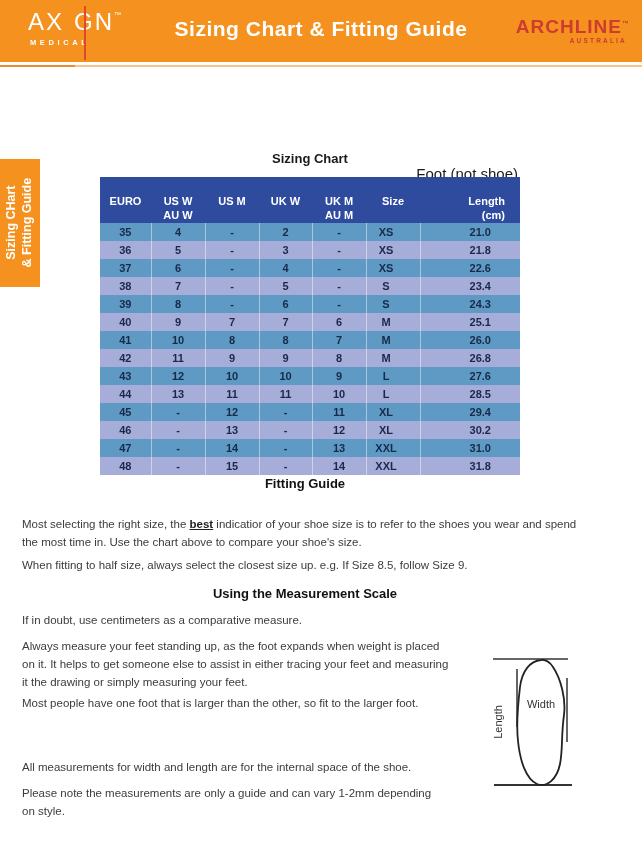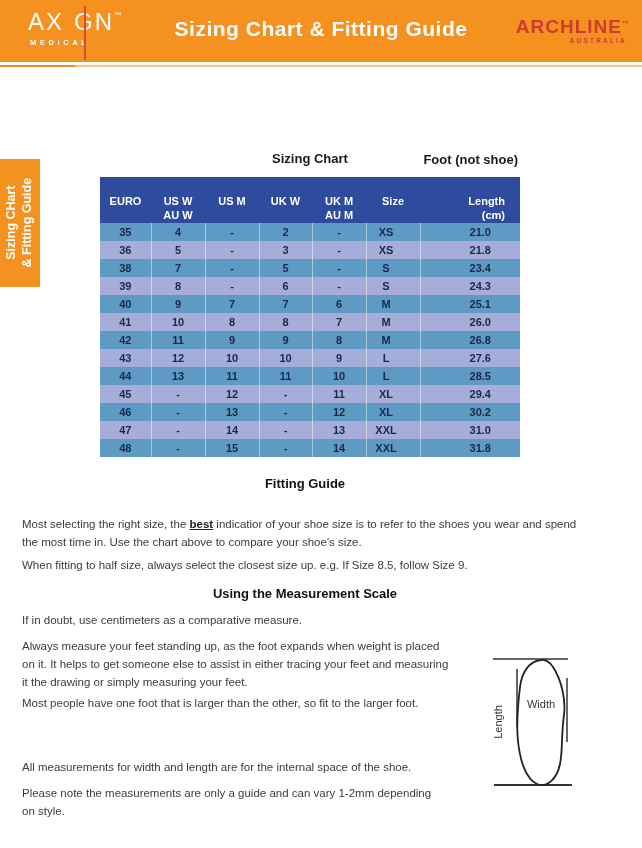--- a/index.html
+++ b/index.html
@@ -36,22 +36,22 @@
     display:flex; align-items:center; justify-content:center;
   }
   .side-tab-text {
     transform:rotate(-90deg); white-space:pre; text-align:center;
     color:#fff; font-weight:bold; font-size:12.5px; line-height:1.25;
   }
 
   
   .chart-title { position:absolute; left:100px; top:151px; width:420px; text-align:center;
     font-size:13px; font-weight:bold; color:#1a1a1a; }
-  .foot-label  { position:absolute; right:124px; top:152px;
-    font-size:13px; font-weight:bold; color:#1a1a1a; }
+  .foot-label  { position:absolute; right:124px; top:165px;
+    font-size:15px; font-weight:normal; color:#1a1a1a; }
 
   
   table.size-table {
     position:absolute; left:100px; top:177px; width:420px;
     border-collapse:collapse; table-layout:fixed;
   }
   .size-table thead th {
     background:#2E4B9E; color:#ffffff; font-size:11px; font-weight:bold;
     white-space:pre-line; vertical-align:top; text-align:center;
     height:34px; padding-top:17px; line-height:1.3;
@@ -152,20 +152,29 @@
       <tr>
         <td>36</td>
         <td>5</td>
         <td>-</td>
         <td>3</td>
         <td>-</td>
         <td>XS</td>
         <td>21.8</td>
       </tr>
       <tr>
+        <td>37</td>
+        <td>6</td>
+        <td>-</td>
+        <td>4</td>
+        <td>-</td>
+        <td>XS</td>
+        <td>22.6</td>
+      </tr>
+      <tr>
         <td>38</td>
         <td>7</td>
         <td>-</td>
         <td>5</td>
         <td>-</td>
         <td>S</td>
         <td>23.4</td>
       </tr>
       <tr>
         <td>39</td>

